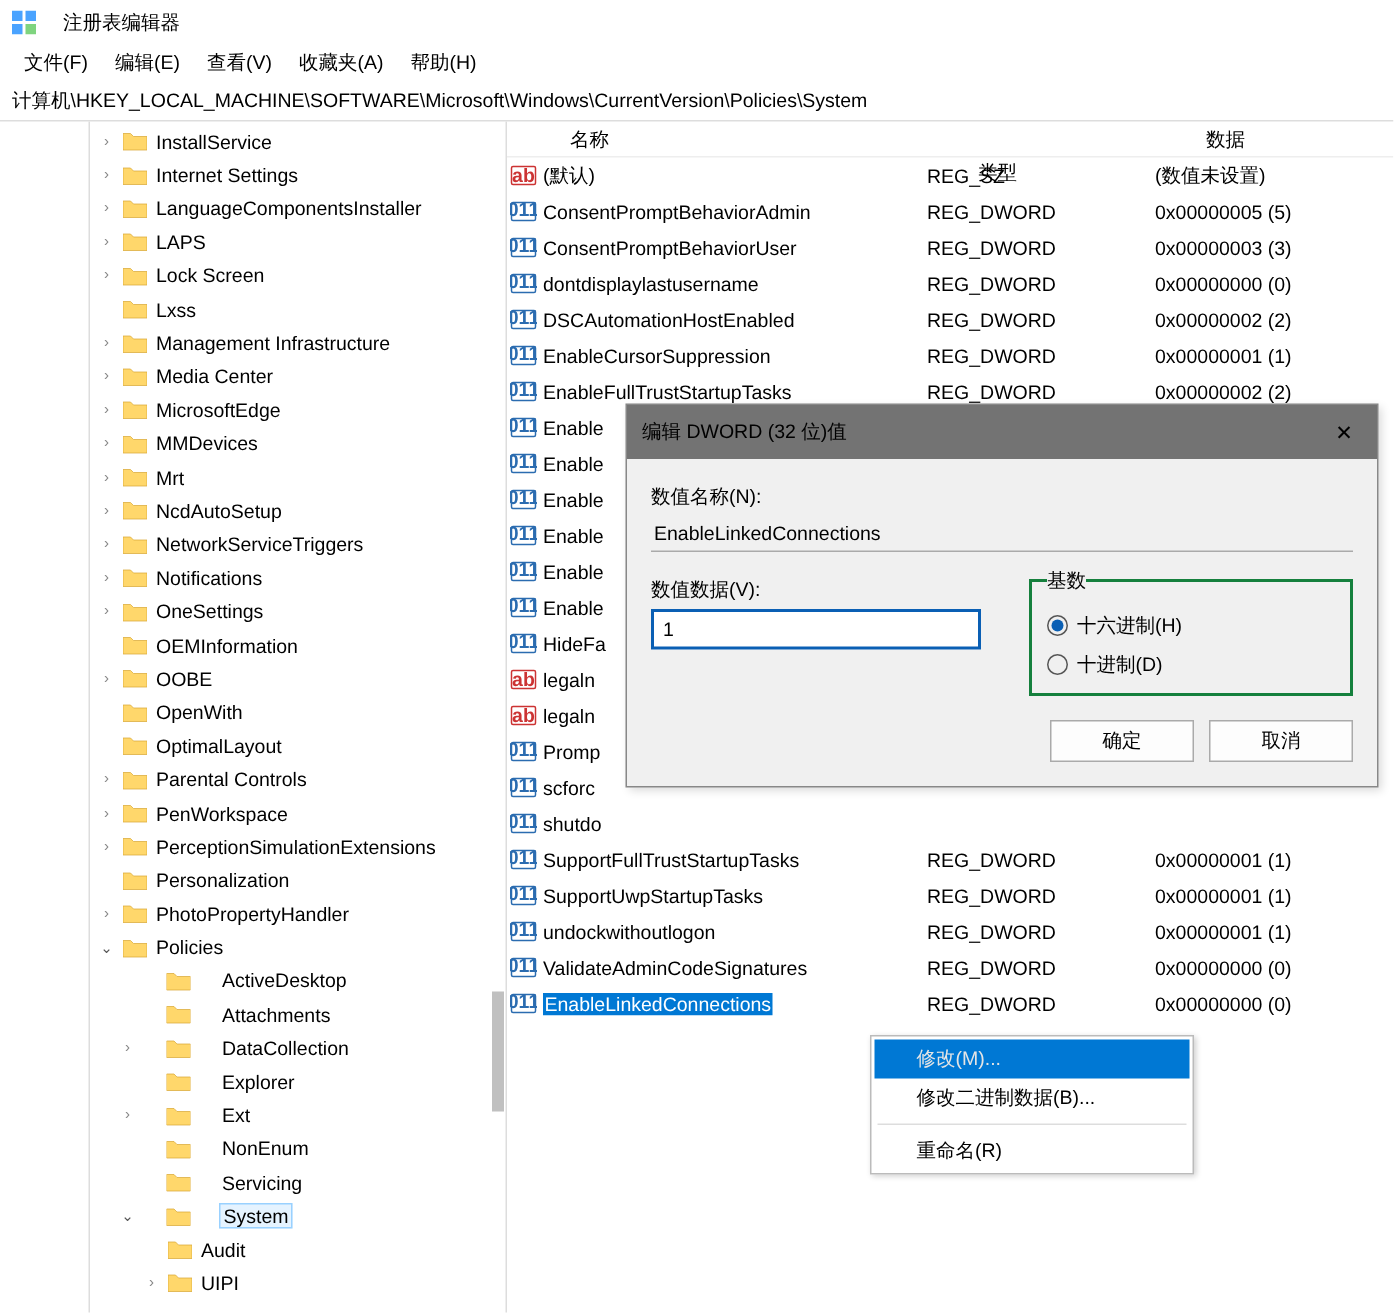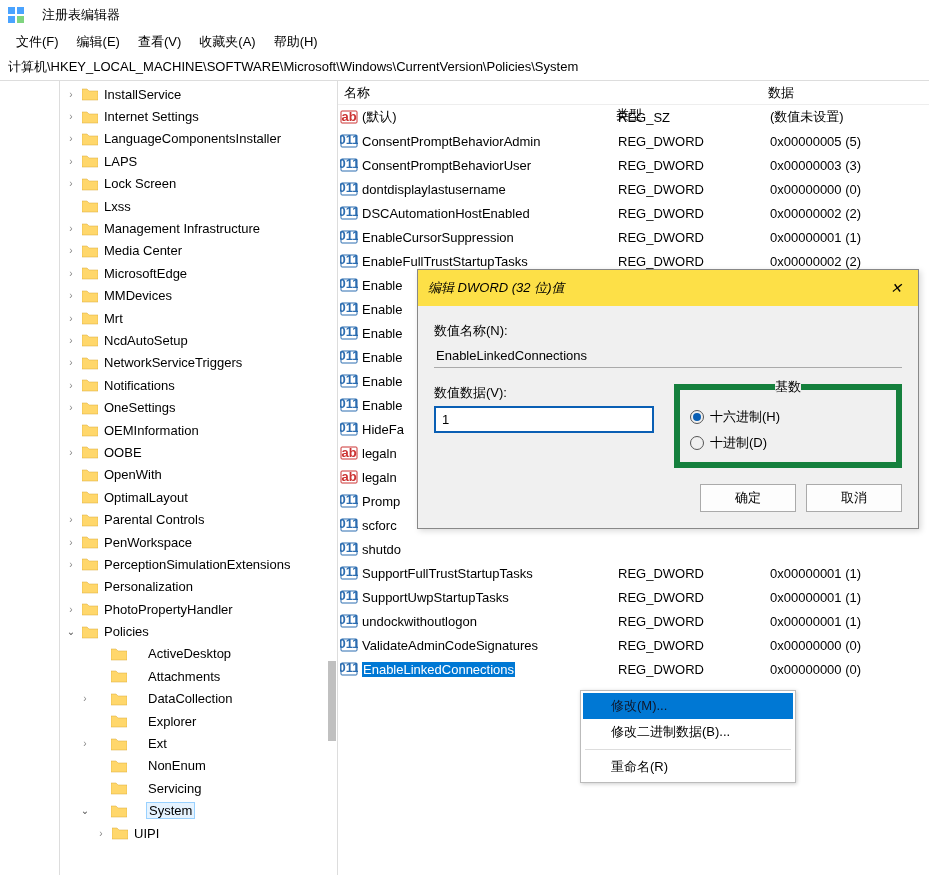--- a/index.html
+++ b/index.html
@@ -19,54 +19,54 @@
 .tree-item.indent2 { padding-left: 34px; }
 .chevron { width: 14px; height: 14px; display: inline-flex; align-items: center; justify-content: center; color: #888; font-size: 10px; }
 .chevron.expanded::before { content: "⌄"; color:#555; }
 .chevron.collapsed::before { content: "›"; }
 .chevron.none::before { content:""; }
 .folder-ico { width: 16px; height: 14px; margin: 0 4px; display:inline-flex; }
 .tree-item.selected .tree-label { background:#e5f3ff; border:1px solid #99d1ff; padding:0 2px; }
 .tree-label { padding: 0 2px; }
 .list-col { flex: 1; overflow: hidden; position: relative; }
 .list-header { display: flex; border-bottom: 1px solid #eee; height: 24px; align-items: center; }
-.list-header .h-name { width: 278px; padding-left: 6px; }
+.list-header .h-name { width: 278px; padding-left: 6px; margin-left: 36px; }
 .list-header .h-type { width: 152px; margin-top: 44px; }
 .list-header .h-data { flex:1; }
 .list-body { }
 .list-row { display:flex; align-items:center; height:24px; padding-left:2px; }
 .list-row .cell-name { width:278px; display:flex; align-items:center; overflow:hidden; white-space:nowrap; }
 .list-row .cell-type { width:152px; }
 .list-row .cell-data { flex:1; }
 .val-ico { width:18px; height:16px; margin-right:4px; display:inline-flex; align-items:center; justify-content:center; }
 .list-row.selected .name-text { background:#0078d4; color:#fff; padding:0 1px; }
 .tree-scroll-thumb { position:absolute; right:1px; top:580px; width:8px; height:80px; background:#c0c0c0; border-radius:0; }
 
 
 .dlg { position:absolute; left:417px; top:269px; width:502px; background:#f0f0f0; border:1px solid #888; box-shadow: 2px 2px 6px rgba(0,0,0,0.15); z-index:10; }
-.dlg-title { display:flex; justify-content:space-between; align-items:center; padding:6px 6px 6px 10px; background:#fde047;font-style:italic; }
+.dlg-title { display:flex; justify-content:space-between; align-items:center; padding:6px 6px 6px 10px; background:#737373; }
 .dlg-close { width:32px; height:24px; display:flex; align-items:center; justify-content:center; font-size:14px; }
 .dlg-body { padding: 10px 16px 16px 16px; }
 .dlg-label { display:block; margin: 6px 0 4px 0; }
 .dlg-name-box { display:block; width:100%; border:none; border-bottom:1px solid #aaa; background:transparent; padding:4px 2px; font-size:13px; }
-.dlg-row { display:flex; gap:20px; margin-top:10px; }
+.dlg-row { display:flex; gap:32px; margin-top:10px; }
 .dlg-val-wrap { flex:0 0 220px; }
 .dlg-val-input { width:100%; border:2px solid #0a5fb4; padding:4px 6px; font-size:13px; }
-.dlg-radix { flex:1; border:6px solid #15803d; padding:4px 10px 10px 10px; position:relative;text-align:center; }
+.dlg-radix { flex:1; border:2px solid #15803d; padding:4px 10px 10px 10px; position:relative; }
 .dlg-radix legend { font-size:13px; }
 .radio-row { display:flex; align-items:center; gap:6px; margin-top:8px; }
 .radio-dot { width:14px; height:14px; border:1px solid #555; border-radius:50%; display:inline-flex; align-items:center; justify-content:center; }
 .radio-dot.checked::after { content:""; width:8px; height:8px; background:#0a5fb4; border-radius:50%; }
 .dlg-btns { display:flex; justify-content:flex-end; gap:10px; margin-top:16px; }
 .dlg-btn { min-width:96px; height:28px; border:1px solid #aaa; background:#fdfdfd; display:flex; align-items:center; justify-content:center; }
 
 
 .ctx { position:absolute; left:580px; top:690px; width:216px; background:#fff; border:1px solid #bbb; box-shadow:1px 1px 4px rgba(0,0,0,0.2); padding:2px; z-index:20; }
 .ctx-item { padding:4px 28px; }
-.ctx-item.highlight { background:#0078d4; color:#0f172a; }
+.ctx-item.highlight { background:#0078d4; color:#e5e5e5; }
 .ctx-sep { height:1px; background:#ddd; margin:4px 2px; }
 </style>
 </head>
 <body>
 
 <div class="titlebar">
   <span class="app-icon">
     <svg viewBox="0 0 16 16">
         <rect x="0" y="0" width="7" height="7" fill="#4aa3ff"></rect>
         <rect x="9" y="0" width="7" height="7" fill="#4aa3ff"></rect>
@@ -382,20 +382,29 @@
           <span class="tree-label">Servicing</span>
         </div>
         <div class="tree-item indent1 selected">
           <span class="chevron expanded"></span>
           <span class="folder-ico">
             <svg viewBox="0 0 16 14">
               <path d="M0 2 h5 l2 2 h9 v9 h-16 z" fill="#ffd76b" stroke="#d9a93a" stroke-width="0.5"></path>
             </svg>
           </span>
           <span class="tree-label">System</span>
+        </div>
+        <div class="tree-item indent2">
+          <span class="chevron none"></span>
+          <span class="folder-ico">
+            <svg viewBox="0 0 16 14">
+              <path d="M0 2 h5 l2 2 h9 v9 h-16 z" fill="#ffd76b" stroke="#d9a93a" stroke-width="0.5"></path>
+            </svg>
+          </span>
+          <span class="tree-label">Audit</span>
         </div>
         <div class="tree-item indent2">
           <span class="chevron collapsed"></span>
           <span class="folder-ico">
             <svg viewBox="0 0 16 14">
               <path d="M0 2 h5 l2 2 h9 v9 h-16 z" fill="#ffd76b" stroke="#d9a93a" stroke-width="0.5"></path>
             </svg>
           </span>
           <span class="tree-label">UIPI</span>
         </div>

